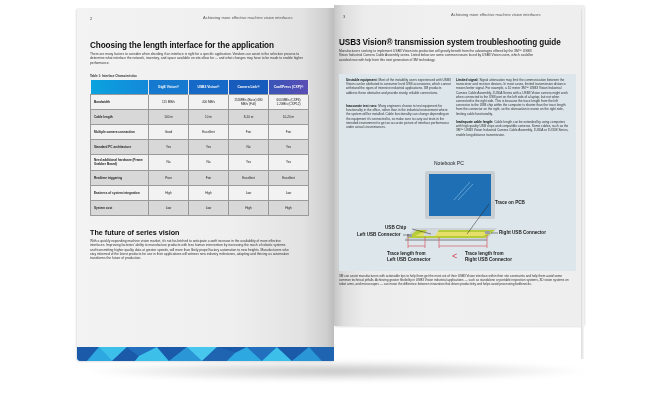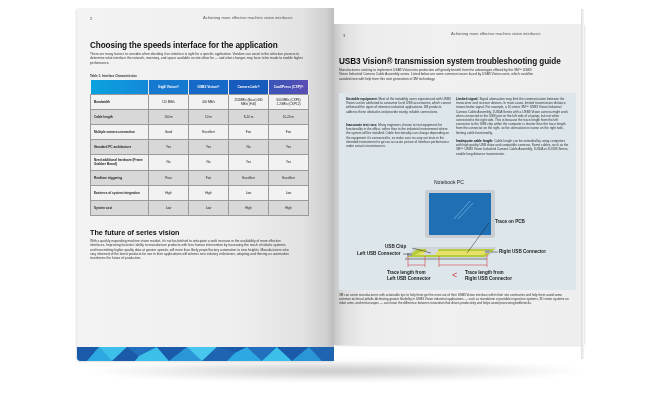--- a/index.html
+++ b/index.html
@@ -15,21 +15,21 @@
   }
 
   .page { position: absolute; overflow: hidden; }
   .page-left {
     left: 77px; top: 8px; width: 257px; height: 353px;
     background: linear-gradient(90deg, #f3f3f3 0%, #efefef 60%, #e2e2e2 88%, #cfcfcf 97%, #bdbdbd 100%);
     border-radius: 1px 0 0 4px;
     box-shadow: -1px 1px 2px rgba(0,0,0,0.12);
   }
   .page-right {
-    left: 334px; top: 24px; width: 250px; height: 321px;
+    left: 334px; top: 5px; width: 250px; height: 321px;
     background: linear-gradient(90deg, #c6c6c6 0%, #dedede 4%, #ececec 12%, #f0f0f0 40%, #eeeeee 100%);
     border-radius: 0 1px 4px 0;
     box-shadow: 1px 1px 2px rgba(0,0,0,0.12);
   }
   .page-edge-right {
     position: absolute; left: 581px; top: 9px; width: 3px; height: 350px;
     background: linear-gradient(90deg, #dcdcdc, #f7f7f7);
   }
 
   .page-num { position: absolute; font-size: 4px; color: #444; }
@@ -78,21 +78,21 @@
 </head>
 <body>
 
 <div class="spread">
   <div class="shadow-under"></div>
 
   <div class="page page-left">
     <div class="page-num" style="left:13px; top:8px;">2</div>
     <div class="running-head" style="left:126px; top:7px;">Achieving more effective machine vision interfaces</div>
 
-    <div class="h1" style="left:13px; top:33px;">Choosing the speeds interface for the application</div>
+    <div class="h1" style="left:13px; top:33px;">Choosing the length interface for the application</div>
     <div class="body-text" style="left:13px; top:44px; width:213px;">There are many factors to consider when deciding if an interface is right for a specific application. Vendors can assist in the selection process to determine what interface the network, inventory, and space available on site allow for — and what changes may have to be made to enable higher performance.</div>
 
     <div class="caption" style="left:13px; top:66px;">Table 1: Interface Characteristics</div>
 
     <table class="table">
       <colgroup>
         <col style="width:58px">
           <col style="width:40px">
           <col style="width:40px">
           <col style="width:40px">

